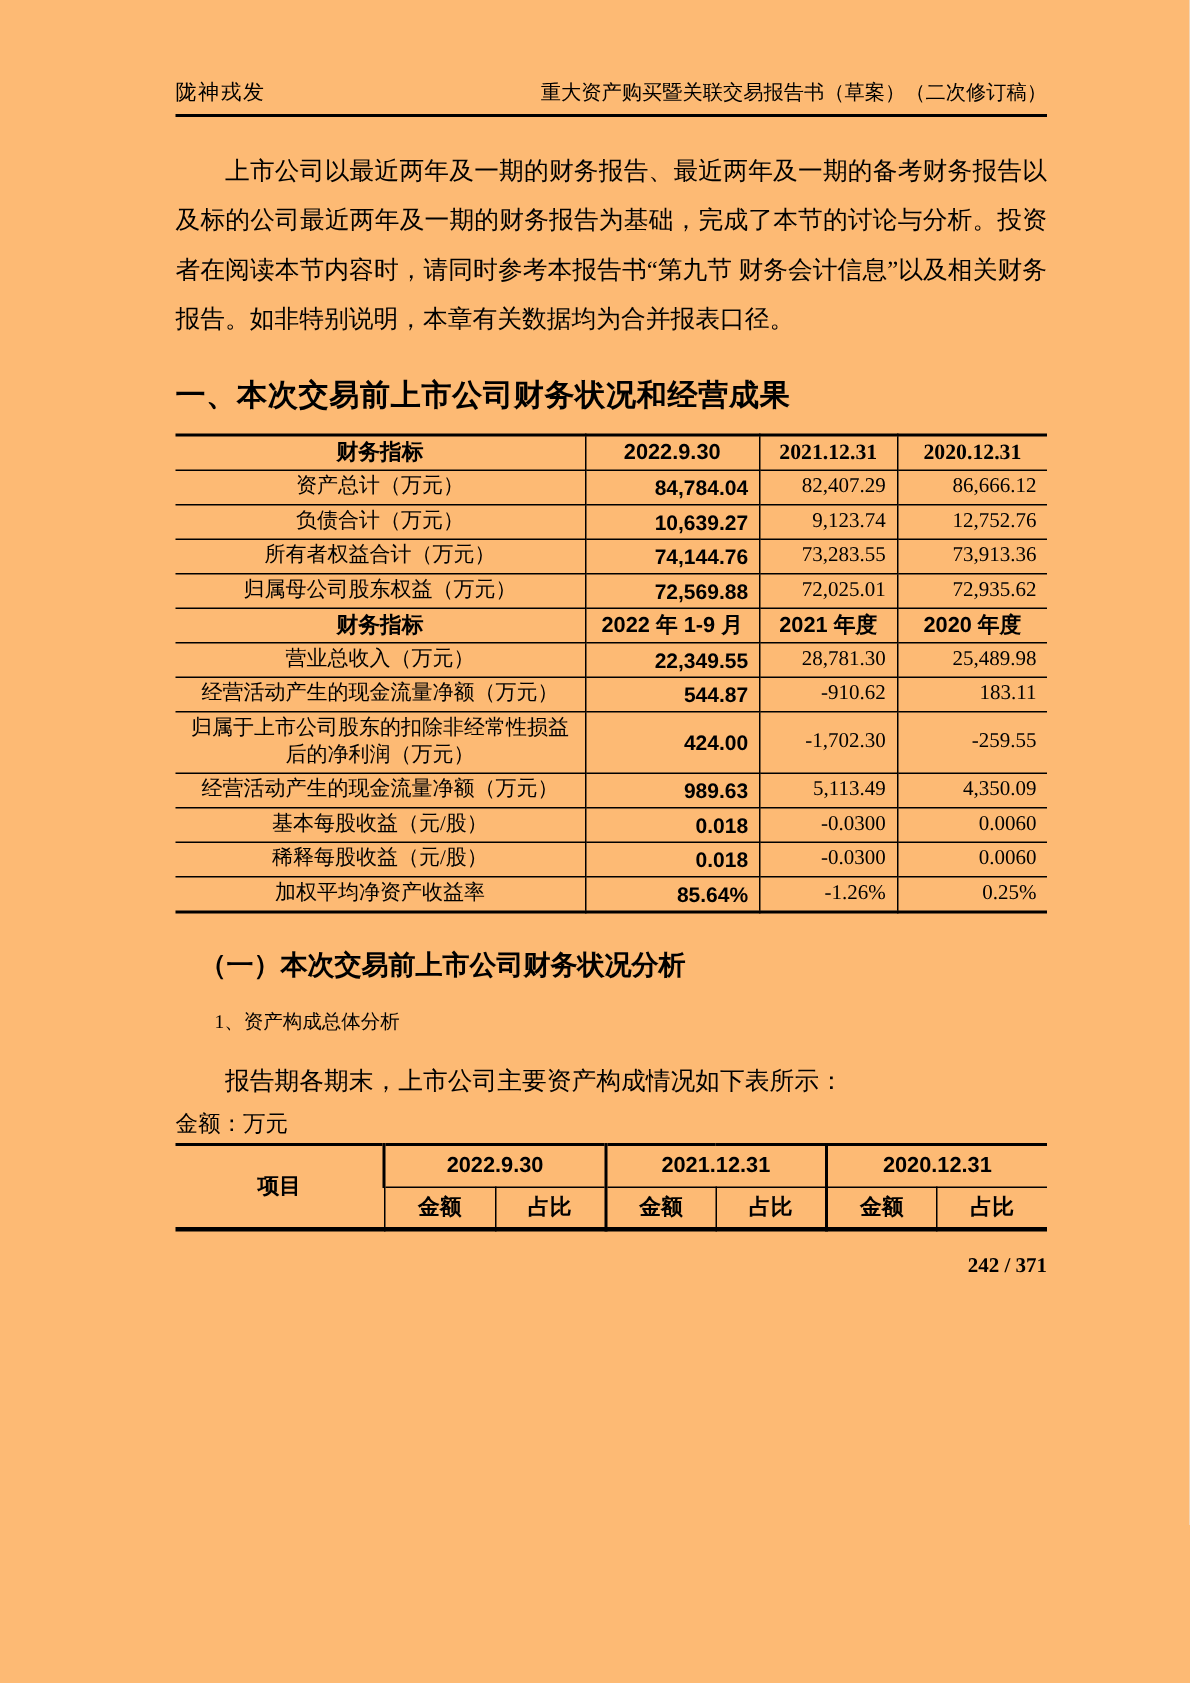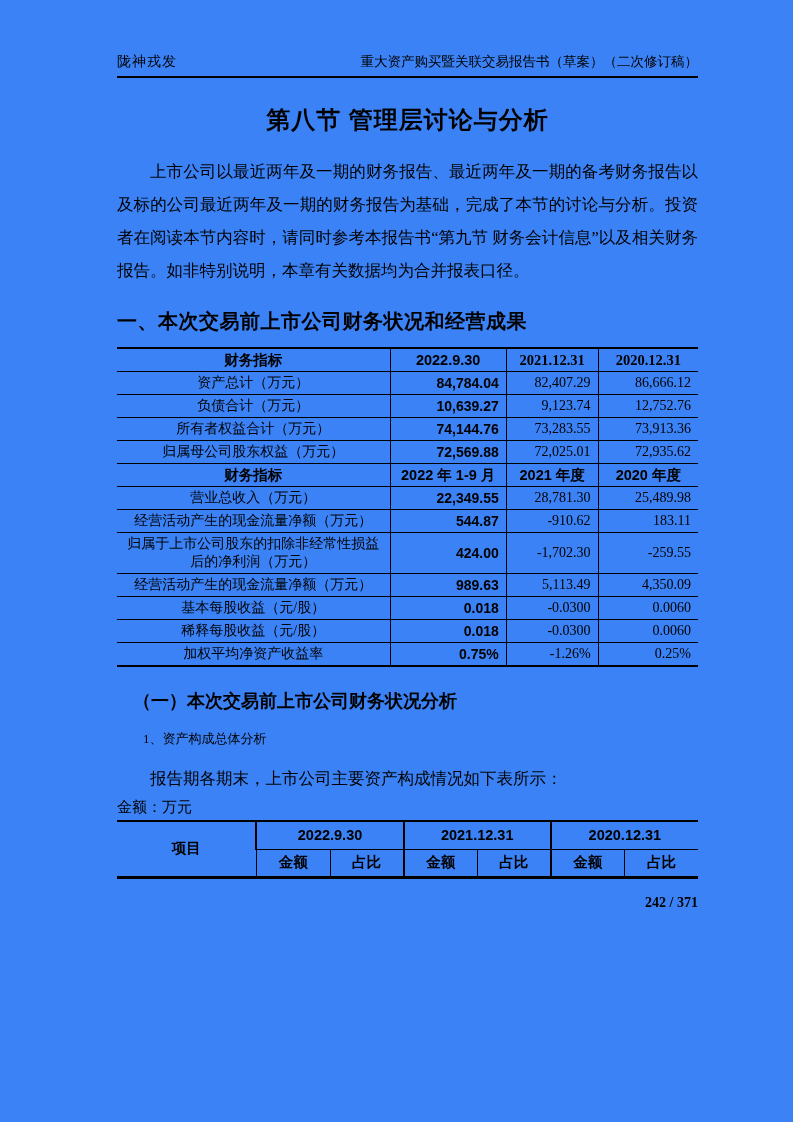--- a/index.html
+++ b/index.html
@@ -1,20 +1,20 @@
 <!DOCTYPE html>
 <html lang="zh"><head>
 <meta charset="utf-8">
 <style>
   * { margin:0; padding:0; box-sizing:border-box; }
   html,body { background:#e9e9e9; }
   body { font-family:"Liberation Serif", serif; color:#000; }
   .page {
     position:relative; width:793px; height:1122px; margin:0 auto;
-    background:#3b82f6; padding:53px 95px 0 117px; overflow:hidden;
+    background:#fdba74; padding:53px 95px 0 117px; overflow:hidden;
   }
   
   .doc-header { display:flex; justify-content:space-between; align-items:flex-end;
     border-bottom:2px solid #000; padding-bottom:5px; font-size:14px; }
   .doc-header .hl { letter-spacing:1px; }
   .doc-header .hr { font-size:13.5px; }
   
   .chapter-title { text-align:center; margin-top:26px; font-size:24px; font-weight:bold;
     font-family:"Liberation Sans", sans-serif; letter-spacing:1px; }
   
@@ -56,21 +56,20 @@
 </head>
 <body>
 
 <div class="page">
 
   <div class="doc-header">
     <span class="hl">陇神戎发</span>
     <span class="hr">重大资产购买暨关联交易报告书（草案）（二次修订稿）</span>
   </div>
 
-  <div class="chapter-title">第八节 管理层讨论与分析</div>
 
   <p class="para">上市公司以最近两年及一期的财务报告、最近两年及一期的备考财务报告以及标的公司最近两年及一期的财务报告为基础，完成了本节的讨论与分析。投资者在阅读本节内容时，请同时参考本报告书“第九节 财务会计信息”以及相关财务报告。如非特别说明，本章有关数据均为合并报表口径。</p>
 
   <div class="h-l1">一、本次交易前上市公司财务状况和经营成果</div>
 
 
   <table class="fin-table">
     <tbody>
         <tr>
       <th class="c1">财务指标</th>
@@ -139,21 +138,21 @@
       <td class="num">0.0060</td>
     </tr>
     <tr>
       <td class="lbl">稀释每股收益（元/股）</td>
       <td class="num cur">0.018</td>
       <td class="num">-0.0300</td>
       <td class="num">0.0060</td>
     </tr>
     <tr>
       <td class="lbl">加权平均净资产收益率</td>
-      <td class="num cur">0.75%</td>
+      <td class="num cur">85.64%</td>
       <td class="num">-1.26%</td>
       <td class="num">0.25%</td>
     </tr>
   </tbody>
     </table>
 
   <div class="h-l2">（一）本次交易前上市公司财务状况分析</div>
 
   <div class="h-l3">1、资产构成总体分析</div>
 

